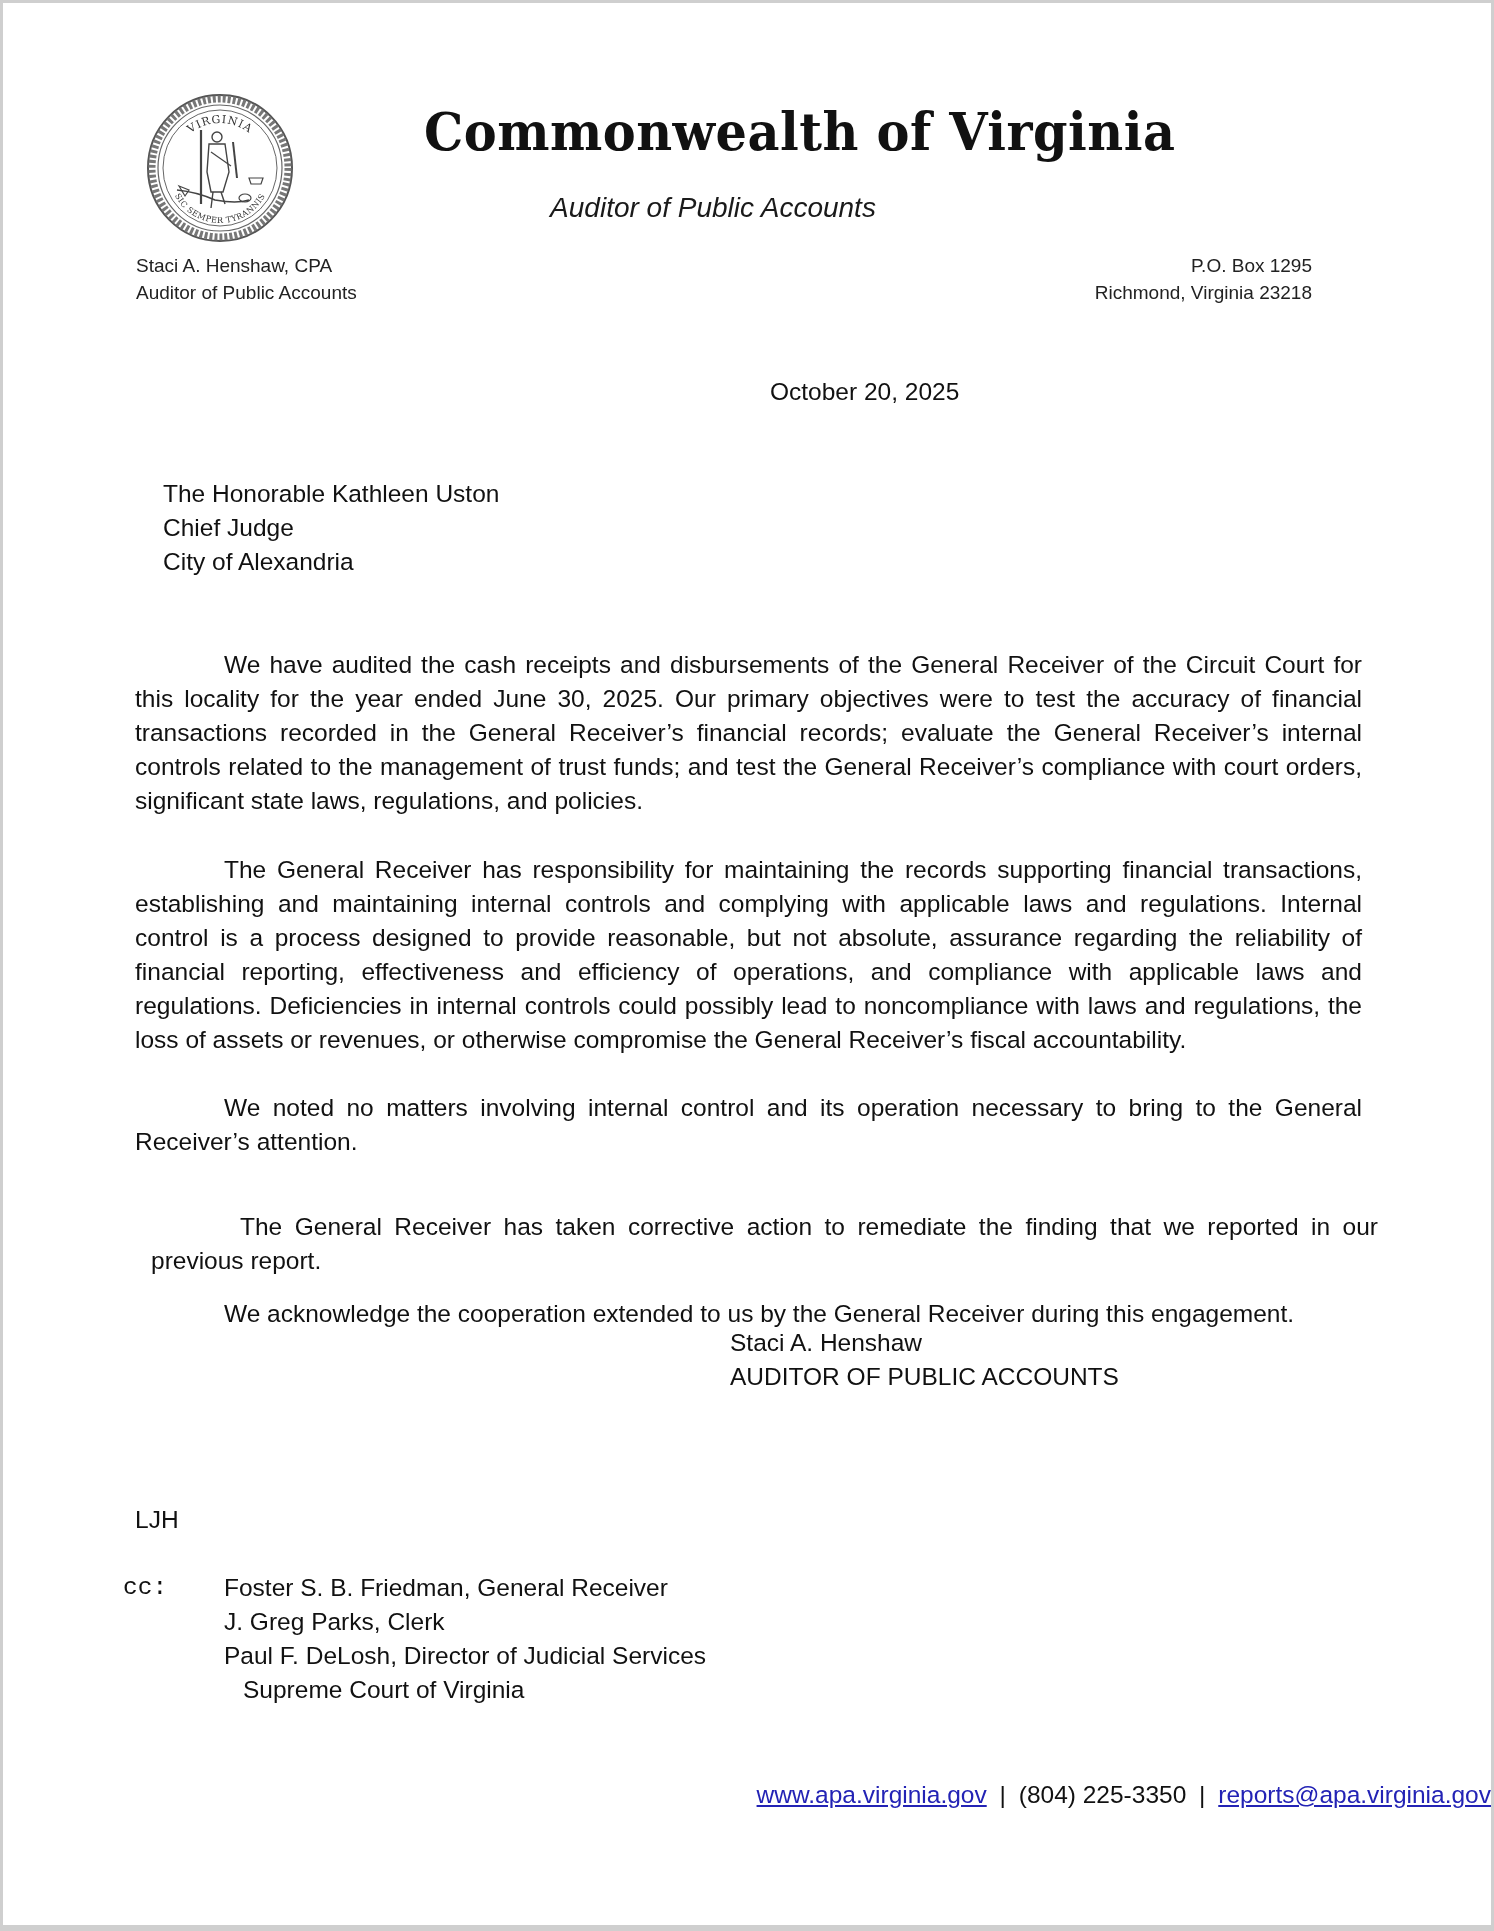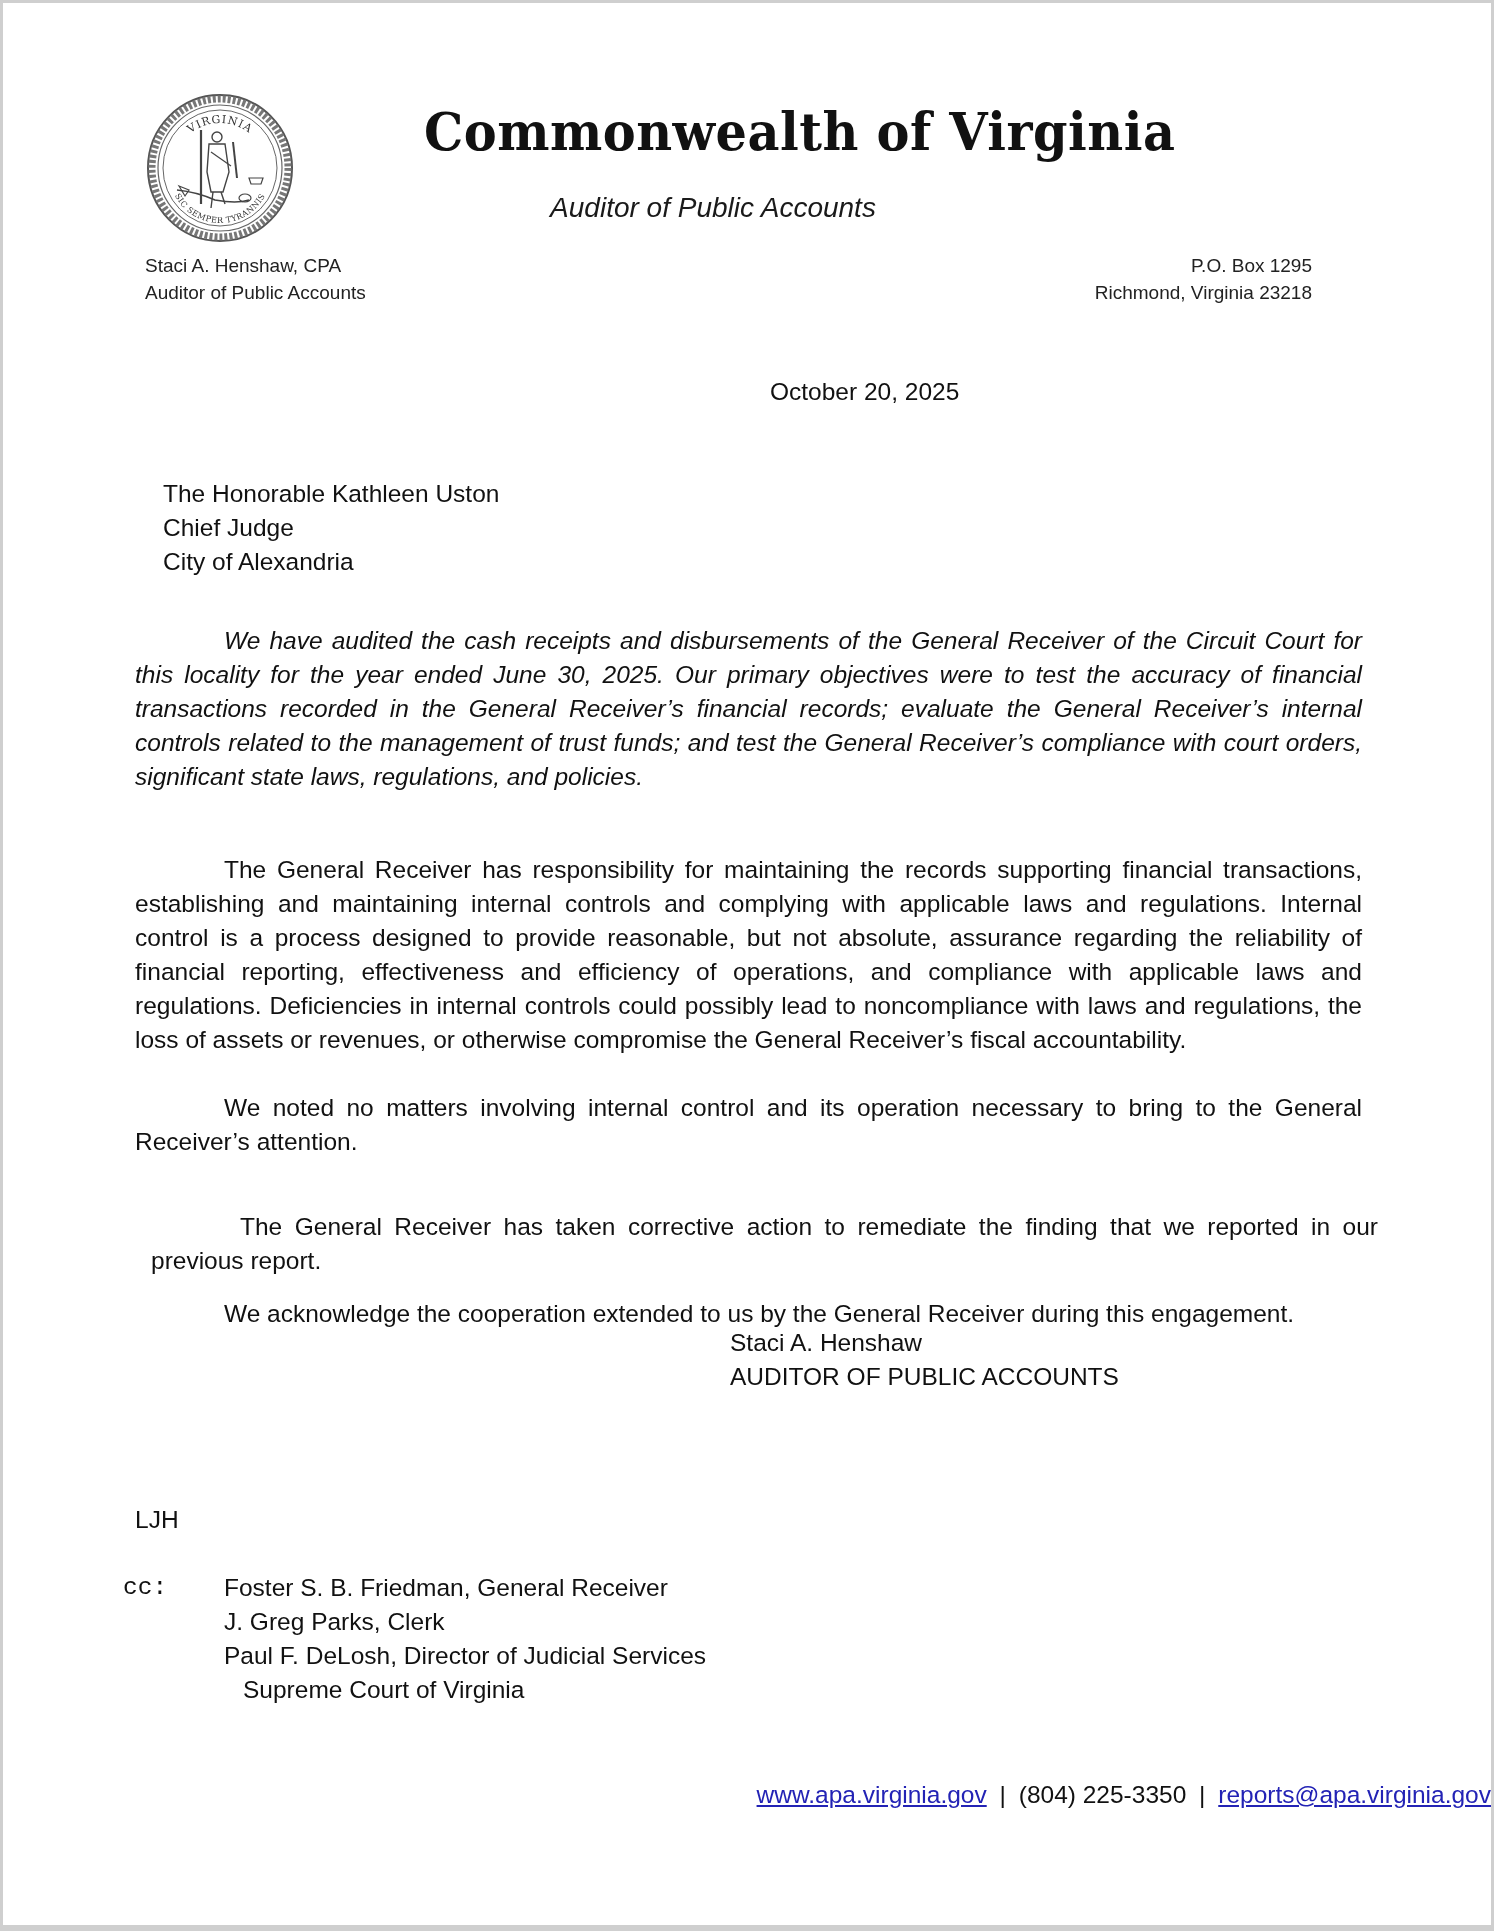--- a/index.html
+++ b/index.html
@@ -61,42 +61,42 @@
     }
     .hdr-left, .hdr-right {
       position: absolute;
       top: 249px;
       font-size: 19px;
       line-height: 27px;
       color: #222;
     }
     .hdr-left { left: 133px; }
     .hdr-right { right: 179px; text-align: right; }
-    .hdr-line { display: block; white-space: nowrap; margin-left: 9px; }
+    .hdr-line { display: block; white-space: nowrap; }
 
     
     .txt {
       font-size: 24.5px;
       line-height: 34px;
       color: #111;
     }
     .date { left: 767px; top: 372px; }
     .addr { left: 132px; top: 474px; }
     .addr span { display: block; margin-left: 28px; }
 
     .para {
       position: absolute;
       left: 132px;
       width: 1227px;
       text-align: justify;
       text-indent: 89px;
       white-space: normal;
     }
 
-    .p1 { top: 621px; font-style: italic; }
+    .p1 { top: 645px; }
     .p2 { top: 850px; }
     .p3 { top: 1088px; }
     .p4 { top: 1191px; }
     .p5 { top: 1294px; }
 
     .sig { left: 727px; top: 1323px; }
     .sig span { display: block; }
 
     .initials { left: 132px; top: 1500px; }
 

